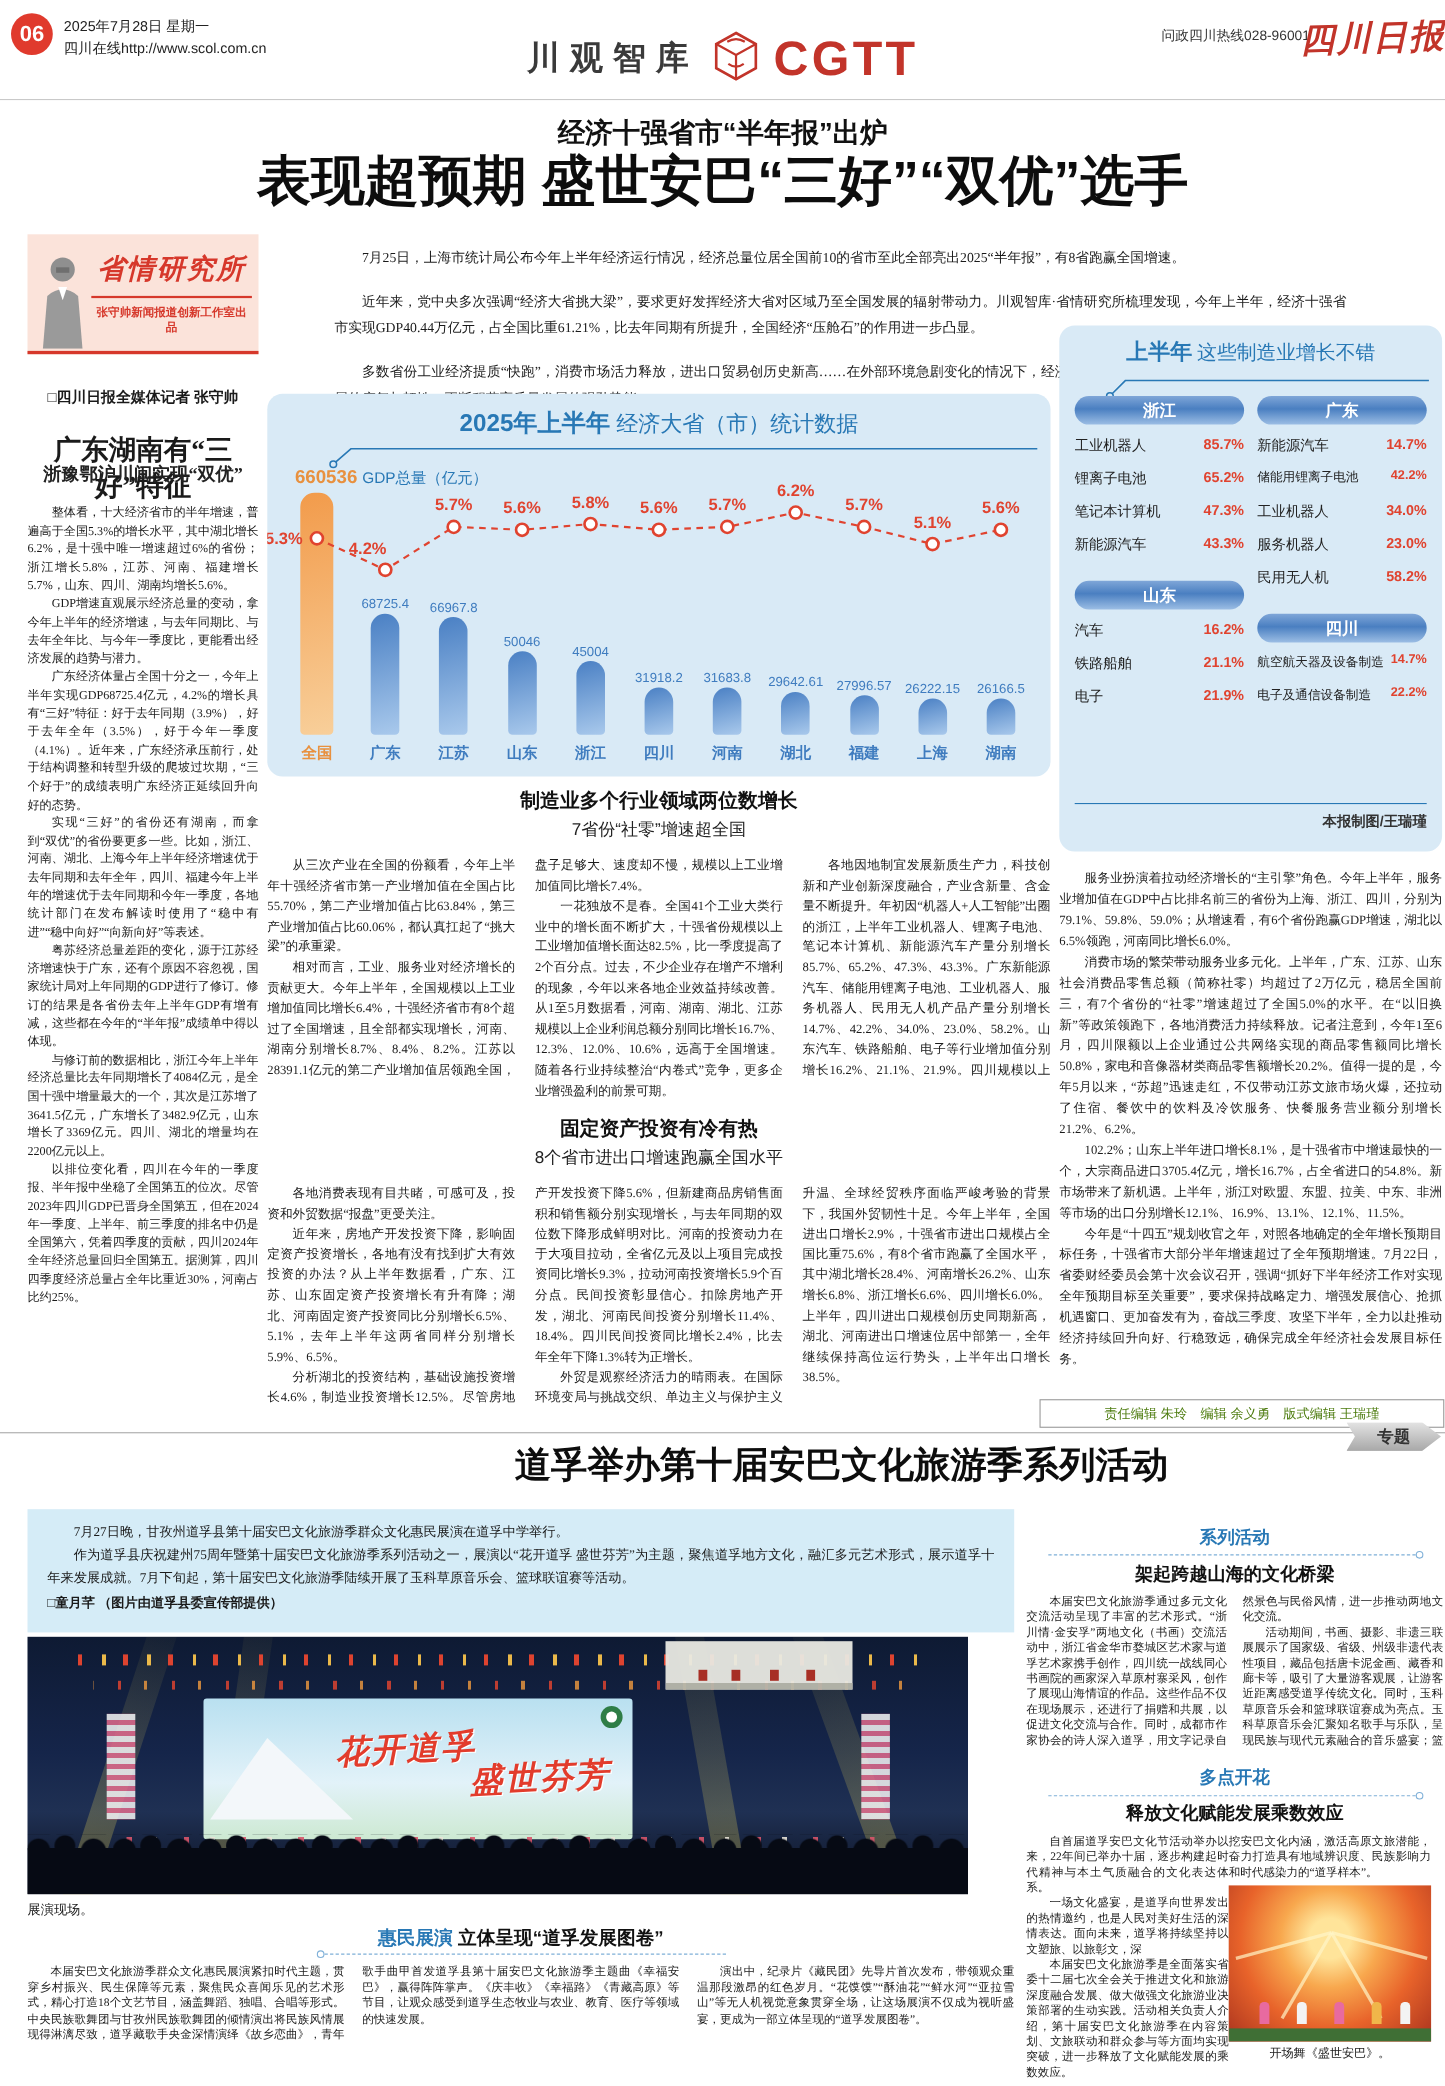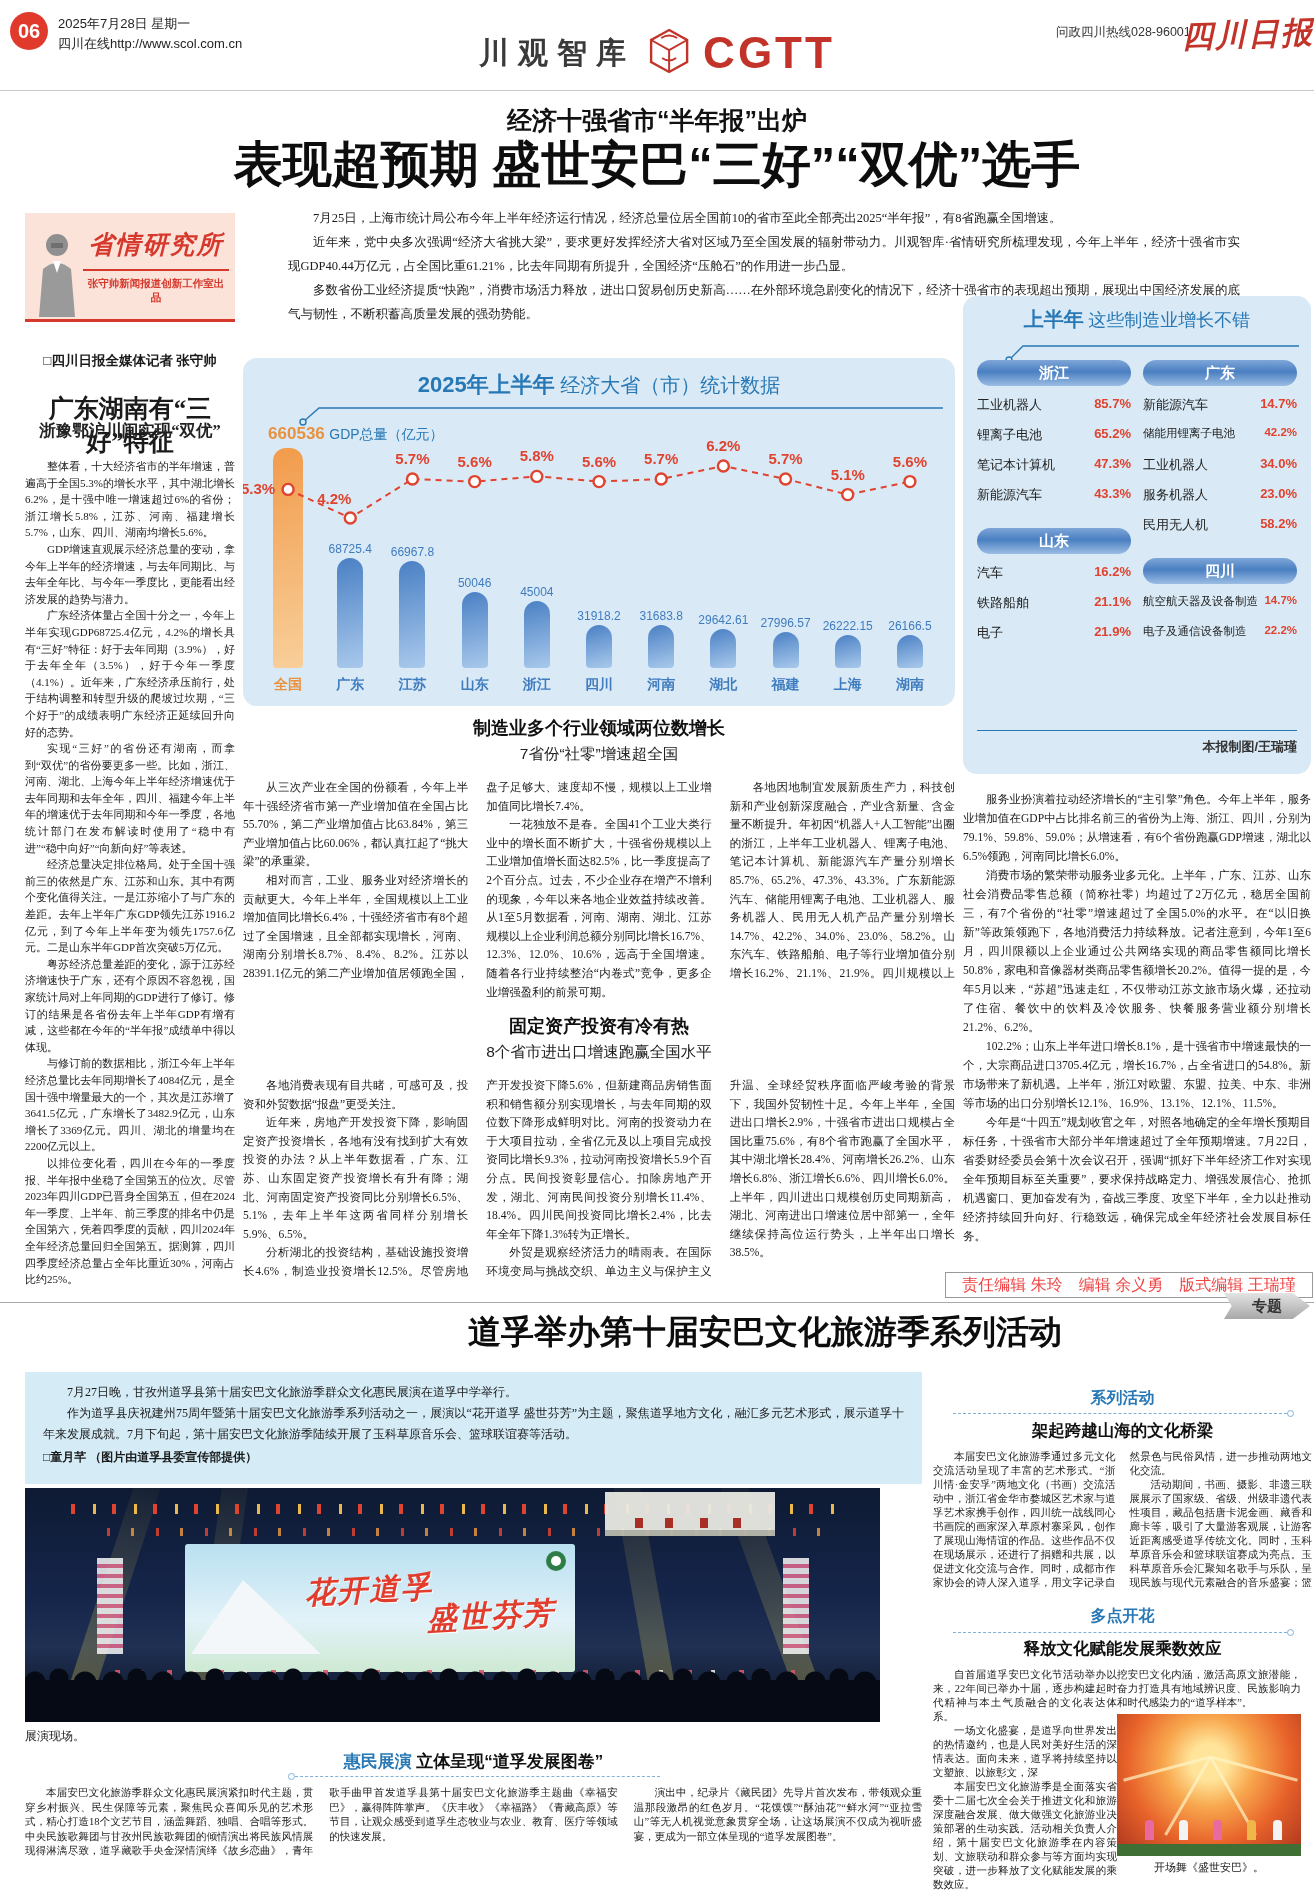--- a/index.html
+++ b/index.html
@@ -18,21 +18,21 @@
   #brand-en{font-size:44px;font-weight:bold;color:#c2342a;letter-spacing:3px;}
   #hotline{left:1056px;top:24px;font-size:12.5px;color:#333;}
   #masthead{left:1182px;top:14px;font-size:31px;font-weight:bold;color:#c2342a;
             font-style:italic;transform:rotate(-2deg);letter-spacing:2px;}
   
   #kicker{left:0;top:104px;width:1314px;text-align:center;font-size:25px;font-weight:bold;color:#111;}
   #main-title{left:0;top:132px;width:1314px;text-align:center;font-size:49px;font-weight:bold;
               letter-spacing:0px;color:#0d0d0d;}
   
   #intro{left:288px;top:206px;width:952px;font-size:12.5px;line-height:24px;text-align:justify;}
-  #intro p{margin:0;text-indent:2em;}
+  #intro p{margin:16px;text-indent:2em;}
   
   #research{left:25px;top:213px;width:210px;height:106px;background:#fbe3da;border-bottom:3px solid #d6382b;
             display:flex;align-items:center;}
   #research .person{width:52px;height:88px;margin:14px 0 0 6px;flex:0 0 auto;}
   #research .rb-right{flex:1;text-align:center;padding-right:6px;}
   #research .rb-title{font-size:25px;font-weight:bold;color:#d6382b;letter-spacing:2px;font-style:italic;}
   #research .rb-sub{font-size:10.5px;font-weight:bold;color:#d6382b;margin-top:8px;border-top:2px solid #d6382b;padding-top:6px;}
   
   #byline{left:25px;top:352px;width:210px;text-align:center;font-size:13.5px;font-weight:bold;}
   #lsub1{left:25px;top:392px;width:210px;text-align:center;font-size:25px;font-weight:bold;}
@@ -66,21 +66,21 @@
   #mfg-credit-line{position:absolute;left:14px;top:434px;width:320px;height:1px;background:#2878b5;}
   #mfg-credit{position:absolute;left:14px;top:442px;width:320px;text-align:right;font-size:13px;font-weight:bold;color:#333;font-family:"Liberation Sans",sans-serif;}
   
   .midhead1{width:712px;text-align:center;font-size:18px;font-weight:bold;font-family:"Liberation Sans",sans-serif;color:#111;}
   .midhead2{width:712px;text-align:center;font-size:15.5px;font-family:"Liberation Sans",sans-serif;color:#222;}
   .cols3{width:712px;column-count:3;column-gap:18px;font-size:11.5px;line-height:18.6px;text-align:justify;overflow:hidden;}
   .cols3 p{margin:0;text-indent:2em;}
   #right-art{left:963px;top:790px;width:348px;height:474px;overflow:hidden;font-size:11.5px;line-height:19px;text-align:justify;}
   #right-art p{margin:0;text-indent:2em;}
   #footer-credit{left:945px;top:1272px;width:366px;height:24px;border:1px solid #999;
-                 display:flex;align-items:center;justify-content:center;font-size:16px;color:#ef4444;font-family:"Liberation Sans",sans-serif;}
+                 display:flex;align-items:center;justify-content:center;font-size:12px;color:#4d7c0f;font-family:"Liberation Sans",sans-serif;}
   
   #spec-rule{left:0;top:1302px;width:1314px;height:1px;background:#aaa;}
   #spec-tag{left:1224px;top:1293px;width:86px;height:26px;background:linear-gradient(180deg,#e3e3e3,#a8a8a8);
             clip-path:polygon(0 0,80% 0,100% 50%,80% 100%,0 100%,9% 50%);
             display:flex;align-items:center;justify-content:center;font-size:15px;font-weight:bold;color:#333;
             font-family:"Liberation Sans",sans-serif;z-index:2;}
   #spec-title{left:260px;top:1310px;width:1010px;text-align:center;font-size:33px;font-weight:bold;color:#0d0d0d;}
   #spec-intro{left:25px;top:1372px;width:897px;height:112px;background:#d5ecf7;box-sizing:border-box;padding:10px 18px;}
   #spec-intro p{margin:0;text-indent:2em;font-size:12px;line-height:21px;text-align:justify;}
   #spec-intro .bl{font-weight:bold;text-indent:0;margin-top:2px;}
@@ -196,21 +196,20 @@
 </div>
 
 <div class="abs" id="byline">□四川日报全媒体记者 张守帅</div>
 <div class="abs" id="lsub1">广东湖南有“三好”特征</div>
 <div class="abs" id="lsub2">浙豫鄂沪川闽实现“双优”</div>
 <div class="abs" id="left-art">
     <p>整体看，十大经济省市的半年增速，普遍高于全国5.3%的增长水平，其中湖北增长6.2%，是十强中唯一增速超过6%的省份；浙江增长5.8%，江苏、河南、福建增长5.7%，山东、四川、湖南均增长5.6%。</p>
     <p>GDP增速直观展示经济总量的变动，拿今年上半年的经济增速，与去年同期比、与去年全年比、与今年一季度比，更能看出经济发展的趋势与潜力。</p>
     <p>广东经济体量占全国十分之一，今年上半年实现GDP68725.4亿元，4.2%的增长具有“三好”特征：好于去年同期（3.9%），好于去年全年（3.5%），好于今年一季度（4.1%）。近年来，广东经济承压前行，处于结构调整和转型升级的爬坡过坎期，“三个好于”的成绩表明广东经济正延续回升向好的态势。</p>
     <p>实现“三好”的省份还有湖南，而拿到“双优”的省份要更多一些。比如，浙江、河南、湖北、上海今年上半年经济增速优于去年同期和去年全年，四川、福建今年上半年的增速优于去年同期和今年一季度，各地统计部门在发布解读时使用了“稳中有进”“稳中向好”“向新向好”等表述。</p>
-    <p>经济总量决定排位格局。处于全国十强前三的依然是广东、江苏和山东。其中有两个变化值得关注。一是江苏缩小了与广东的差距。去年上半年广东GDP领先江苏1916.2亿元，到了今年上半年变为领先1757.6亿元。二是山东半年GDP首次突破5万亿元。</p>
     <p>粤苏经济总量差距的变化，源于江苏经济增速快于广东，还有个原因不容忽视，国家统计局对上年同期的GDP进行了修订。修订的结果是各省份去年上半年GDP有增有减，这些都在今年的“半年报”成绩单中得以体现。</p>
     <p>与修订前的数据相比，浙江今年上半年经济总量比去年同期增长了4084亿元，是全国十强中增量最大的一个，其次是江苏增了3641.5亿元，广东增长了3482.9亿元，山东增长了3369亿元。四川、湖北的增量均在2200亿元以上。</p>
     <p>以排位变化看，四川在今年的一季度报、半年报中坐稳了全国第五的位次。尽管2023年四川GDP已晋身全国第五，但在2024年一季度、上半年、前三季度的排名中仍是全国第六，凭着四季度的贡献，四川2024年全年经济总量回归全国第五。据测算，四川四季度经济总量占全年比重近30%，河南占比约25%。</p>
   </div>
 
 <div class="abs" id="chart-panel">
   <div id="chart-title" class="sans">
     <span class="t1">2025年上半年</span><span class="t2"> 经济大省（市）统计数据</span>
   </div>
   <svg class="abs" style="left:0;top:0;" width="712" height="348">

